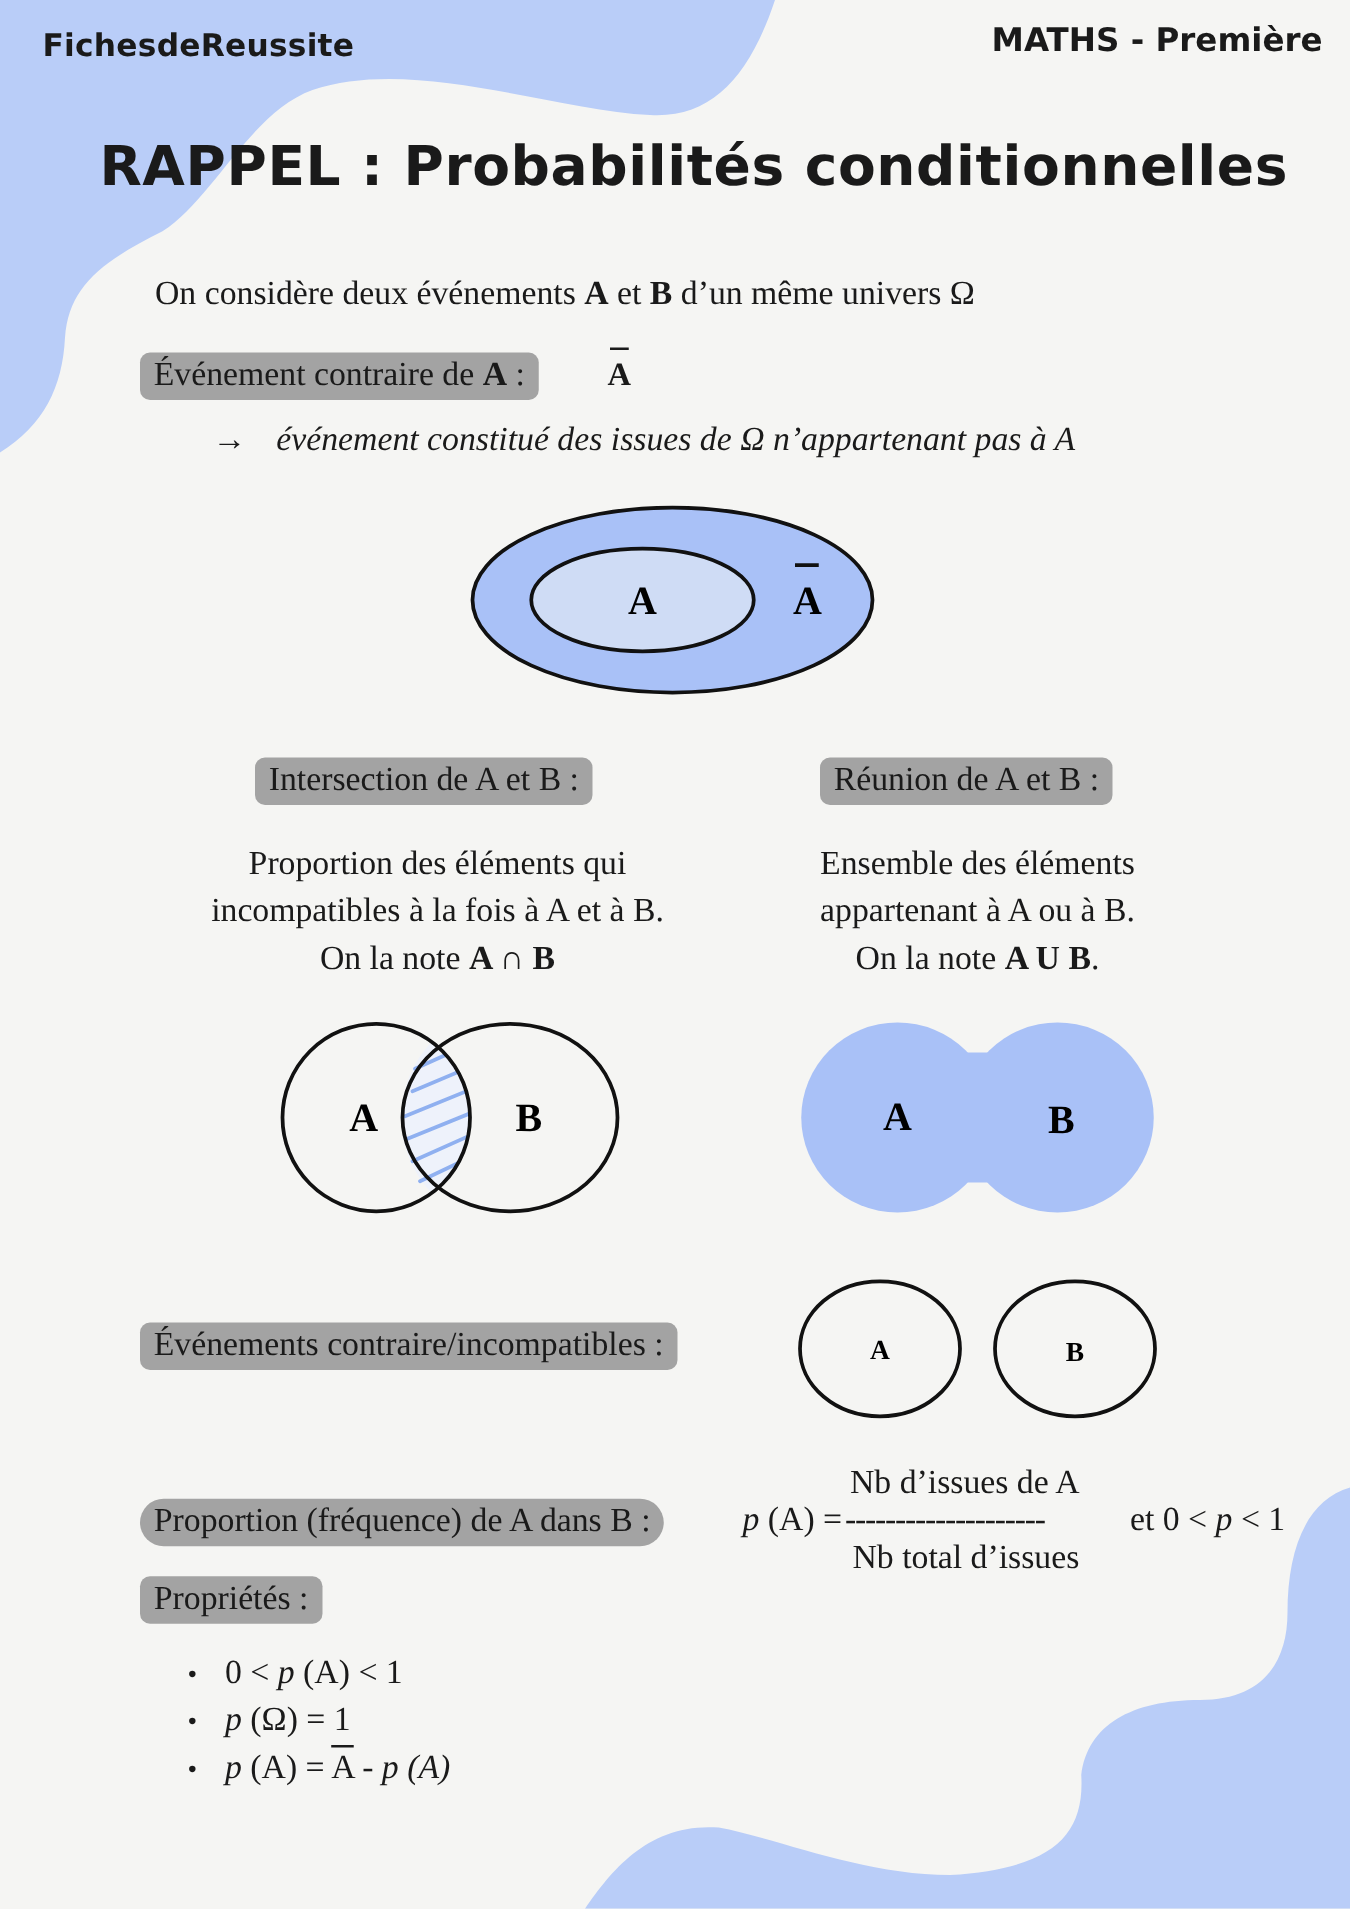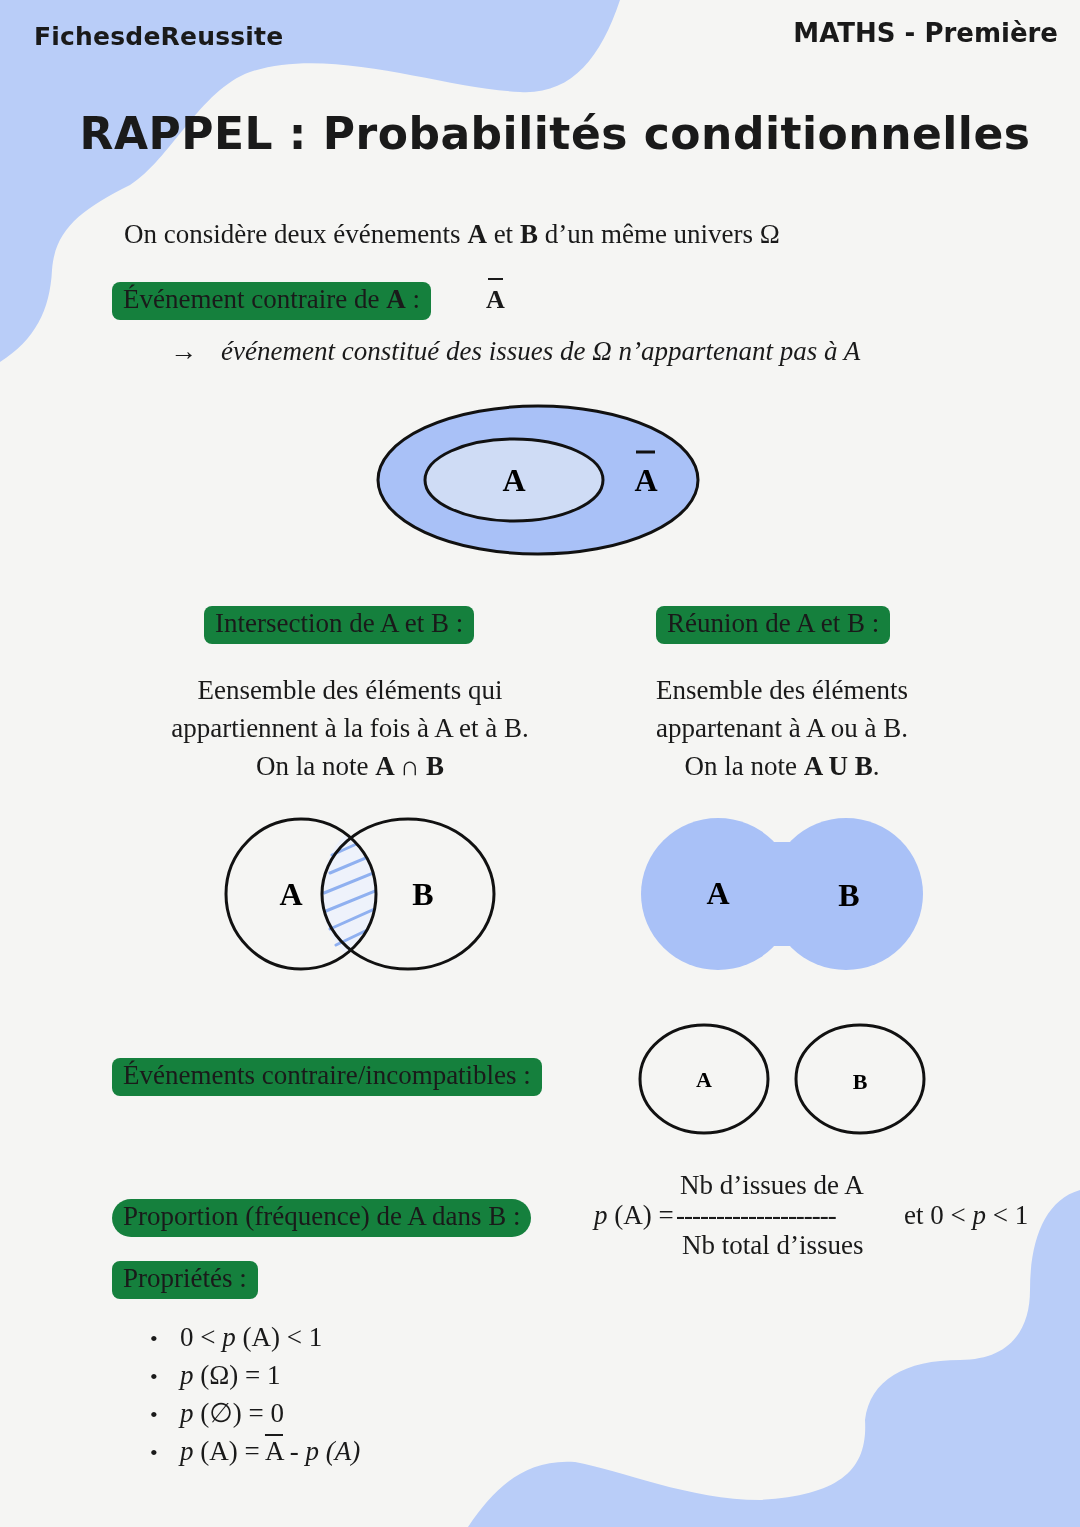--- a/index.html
+++ b/index.html
@@ -12,21 +12,21 @@
   .bg-blob { position: absolute; left: 0; top: 0; width: 1080px; height: 1527px; z-index: 0; }
   .layer { position: absolute; z-index: 1; }
   .hand { font-family: "DejaVu Sans", "Liberation Sans", sans-serif; font-weight: bold; }
   .brand { left: 34px; top: 22px; font-size: 25px; letter-spacing: 0.2px; }
   .subject { right: 22px; top: 18px; font-size: 26px; }
   .title { left: 0; width: 1110px; top: 108px; text-align: center; font-size: 44px; letter-spacing: 0.5px; }
 
   .serif { font-family: "Liberation Serif", "DejaVu Serif", serif; font-size: 27px; }
   .intro { left: 124px; top: 219px; }
   .pill {
-    background: #15803d; border-radius: 8px; padding: 2px 11px 5px 11px;
+    background: #a3a3a3; border-radius: 8px; padding: 2px 11px 5px 11px;
     font-family: "Liberation Serif", serif; font-size: 27px; white-space: nowrap;
   }
   .b { font-weight: bold; }
   .abar { position: relative; display: inline-block; font-weight: bold; }
   .abar::before { content: ""; position: absolute; left: 2px; right: 2px; top: -7px; height: 2px; background: #1a1a1a; }
 
   .contraire-pill { left: 112px; top: 282px; }
   .contraire-sym { left: 486px; top: 285px; font-size: 26px; }
   .arrow-line { left: 170px; top: 336px; font-style: italic; }
   .arrow-line .arr { margin-right: 24px; }
@@ -81,22 +81,22 @@
 <svg class="layer" style="left:376px; top:402px;" width="328" height="156">
   <ellipse cx="162" cy="78" rx="160" ry="74" fill="#a9c1f7" stroke="#111" stroke-width="3"></ellipse>
   <ellipse cx="138" cy="78" rx="89" ry="41" fill="#cfdcf5" stroke="#111" stroke-width="3"></ellipse>
   <text x="138" y="89" font-size="32" text-anchor="middle">A</text>
   <text x="270" y="89" font-size="32" text-anchor="middle">A</text>
   <line x1="260" y1="50" x2="279" y2="50" stroke="#111" stroke-width="3"></line>
 </svg>
 
 <div class="layer pill inter-pill">Intersection de A et B :</div>
 <div class="layer center-text inter-text">
-  <div>Eensemble des éléments qui</div>
-  <div>appartiennent à la fois à A et à B.</div>
+  <div>Proportion des éléments qui</div>
+  <div>incompatibles à la fois à A et à B.</div>
   <div><span>On la note </span><span class="b">A ∩ B</span></div>
 </div>
 
 <svg class="layer" style="left:212px; top:815px;" width="290" height="160">
   <defs>
     <clipPath id="lensClip">
         <circle cx="89" cy="79" r="75"></circle>
       </clipPath>
   </defs>
   <g clip-path="url(#lensClip)">
@@ -146,15 +146,14 @@
   <span class="lhs"><span class="it">p</span><span> (A) =</span></span>
   <span class="dash">--------------------</span>
   <span class="den">Nb total d’issues</span>
   <span class="cond"><span>et   0 &lt; </span><span class="it">p</span><span> &lt; 1</span></span>
 </div>
 
 <div class="layer pill props-pill">Propriétés :</div>
 <ul class="layer props-list">
   <li><span class="dot">•</span><span>0 &lt; </span><span class="it">p</span><span> (A) &lt; 1</span></li>
   <li><span class="dot">•</span><span class="it">p</span><span> (Ω) = 1</span></li>
-  <li><span class="dot">•</span><span class="it">p</span><span> (∅) = 0</span></li>
   <li><span class="dot">•</span><span class="it">p</span><span> (A) = </span><span style="text-decoration: overline;">A</span><span> - </span><span class="it">p</span><span class="it"> (A)</span></li>
 </ul>
 
 </body></html>

